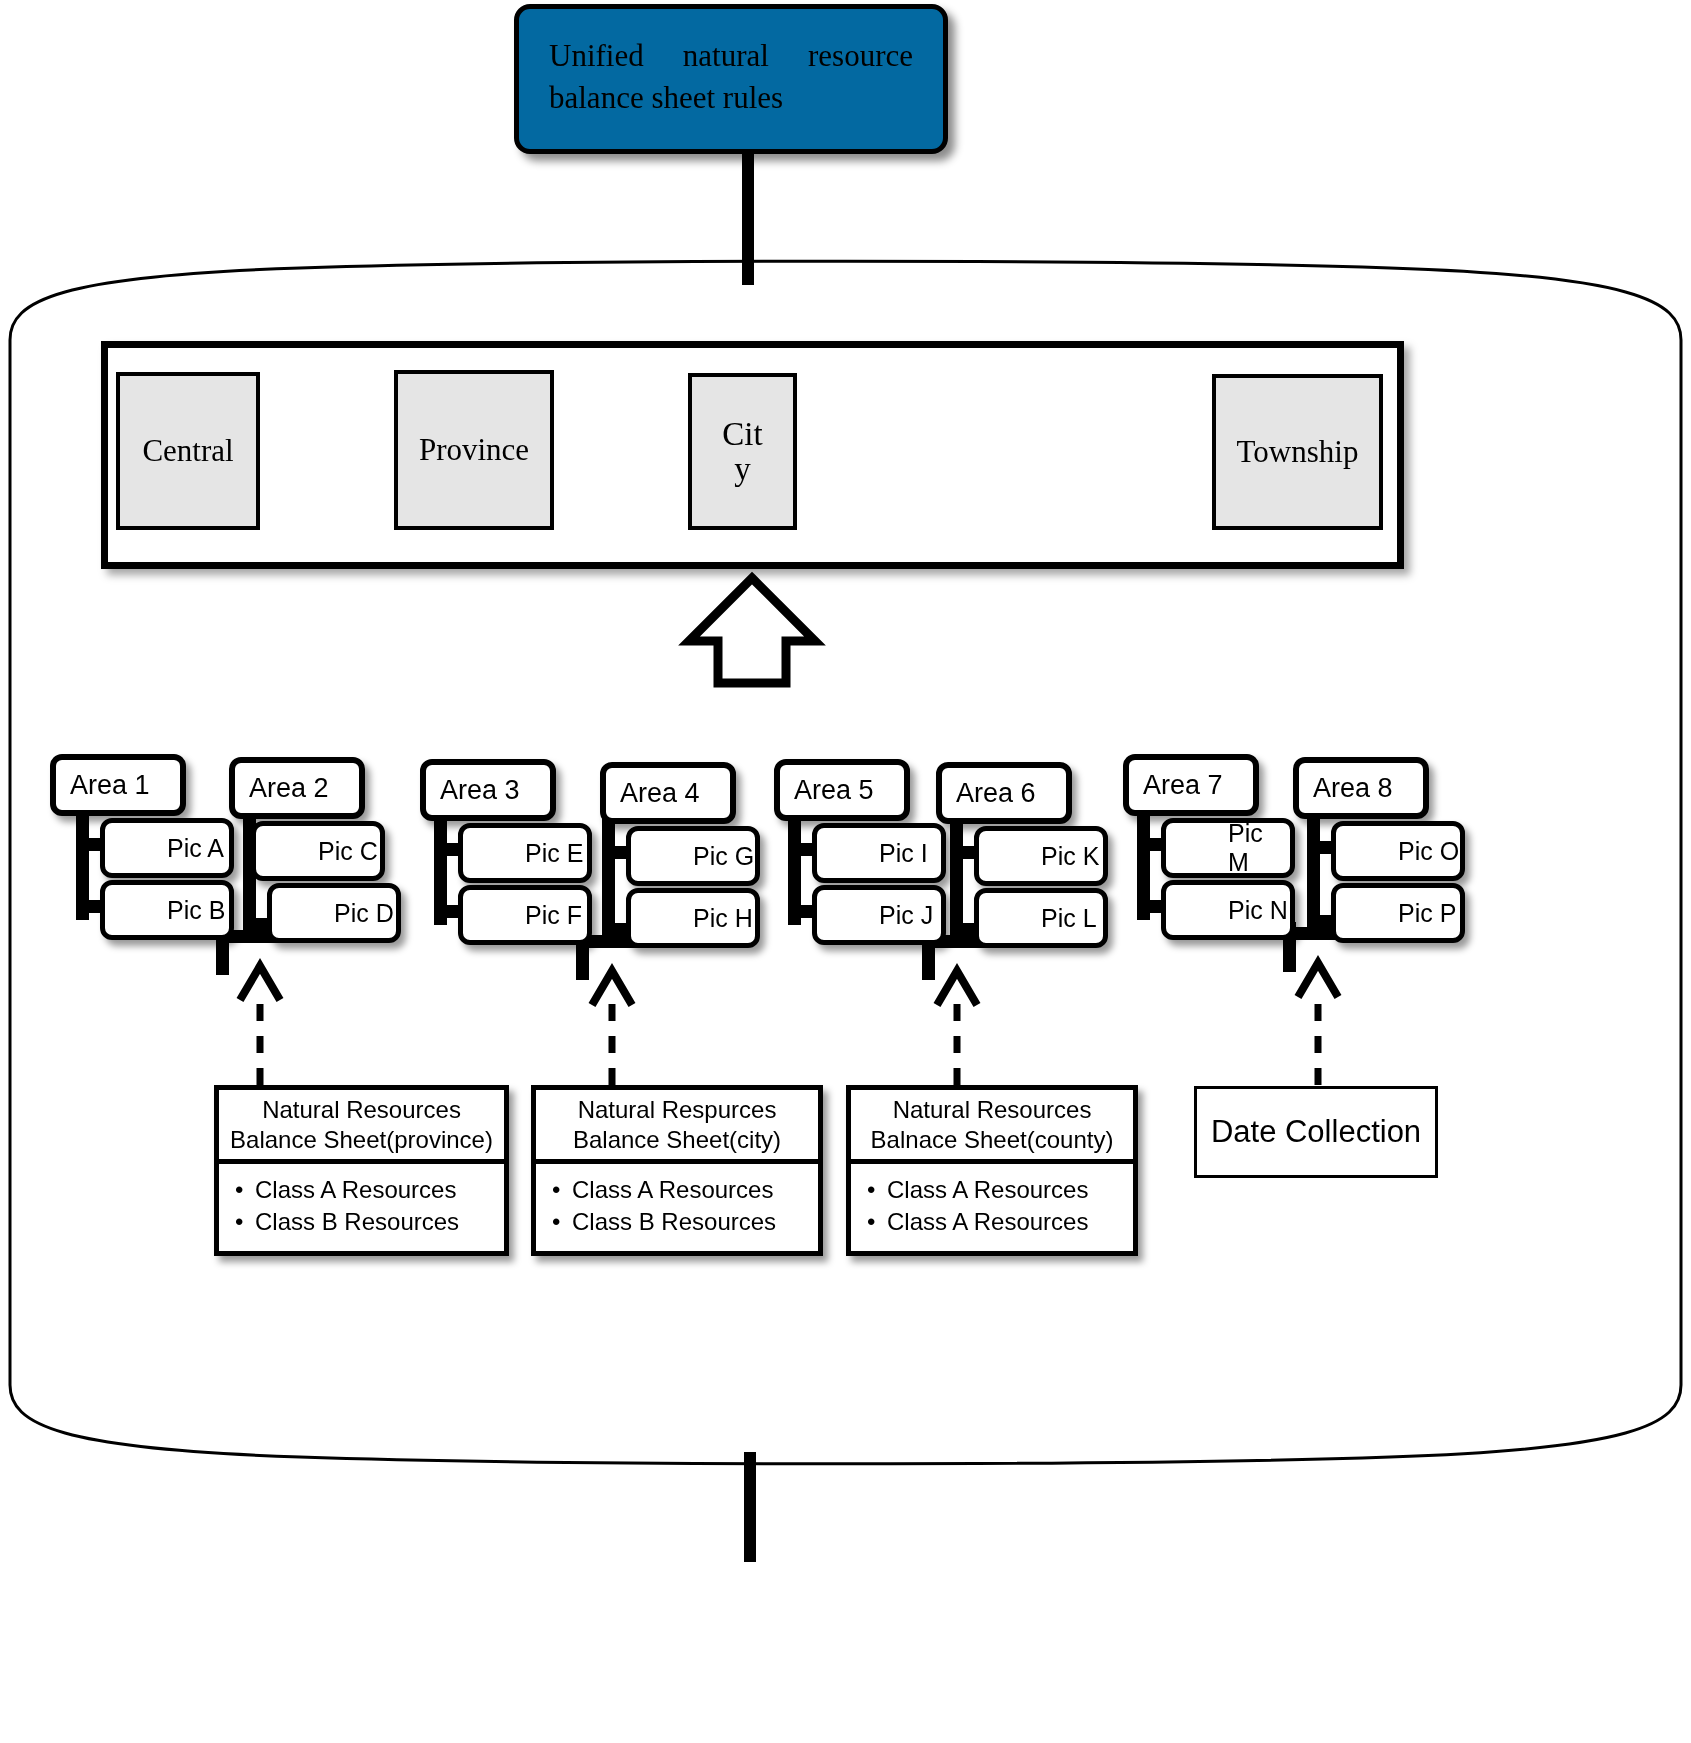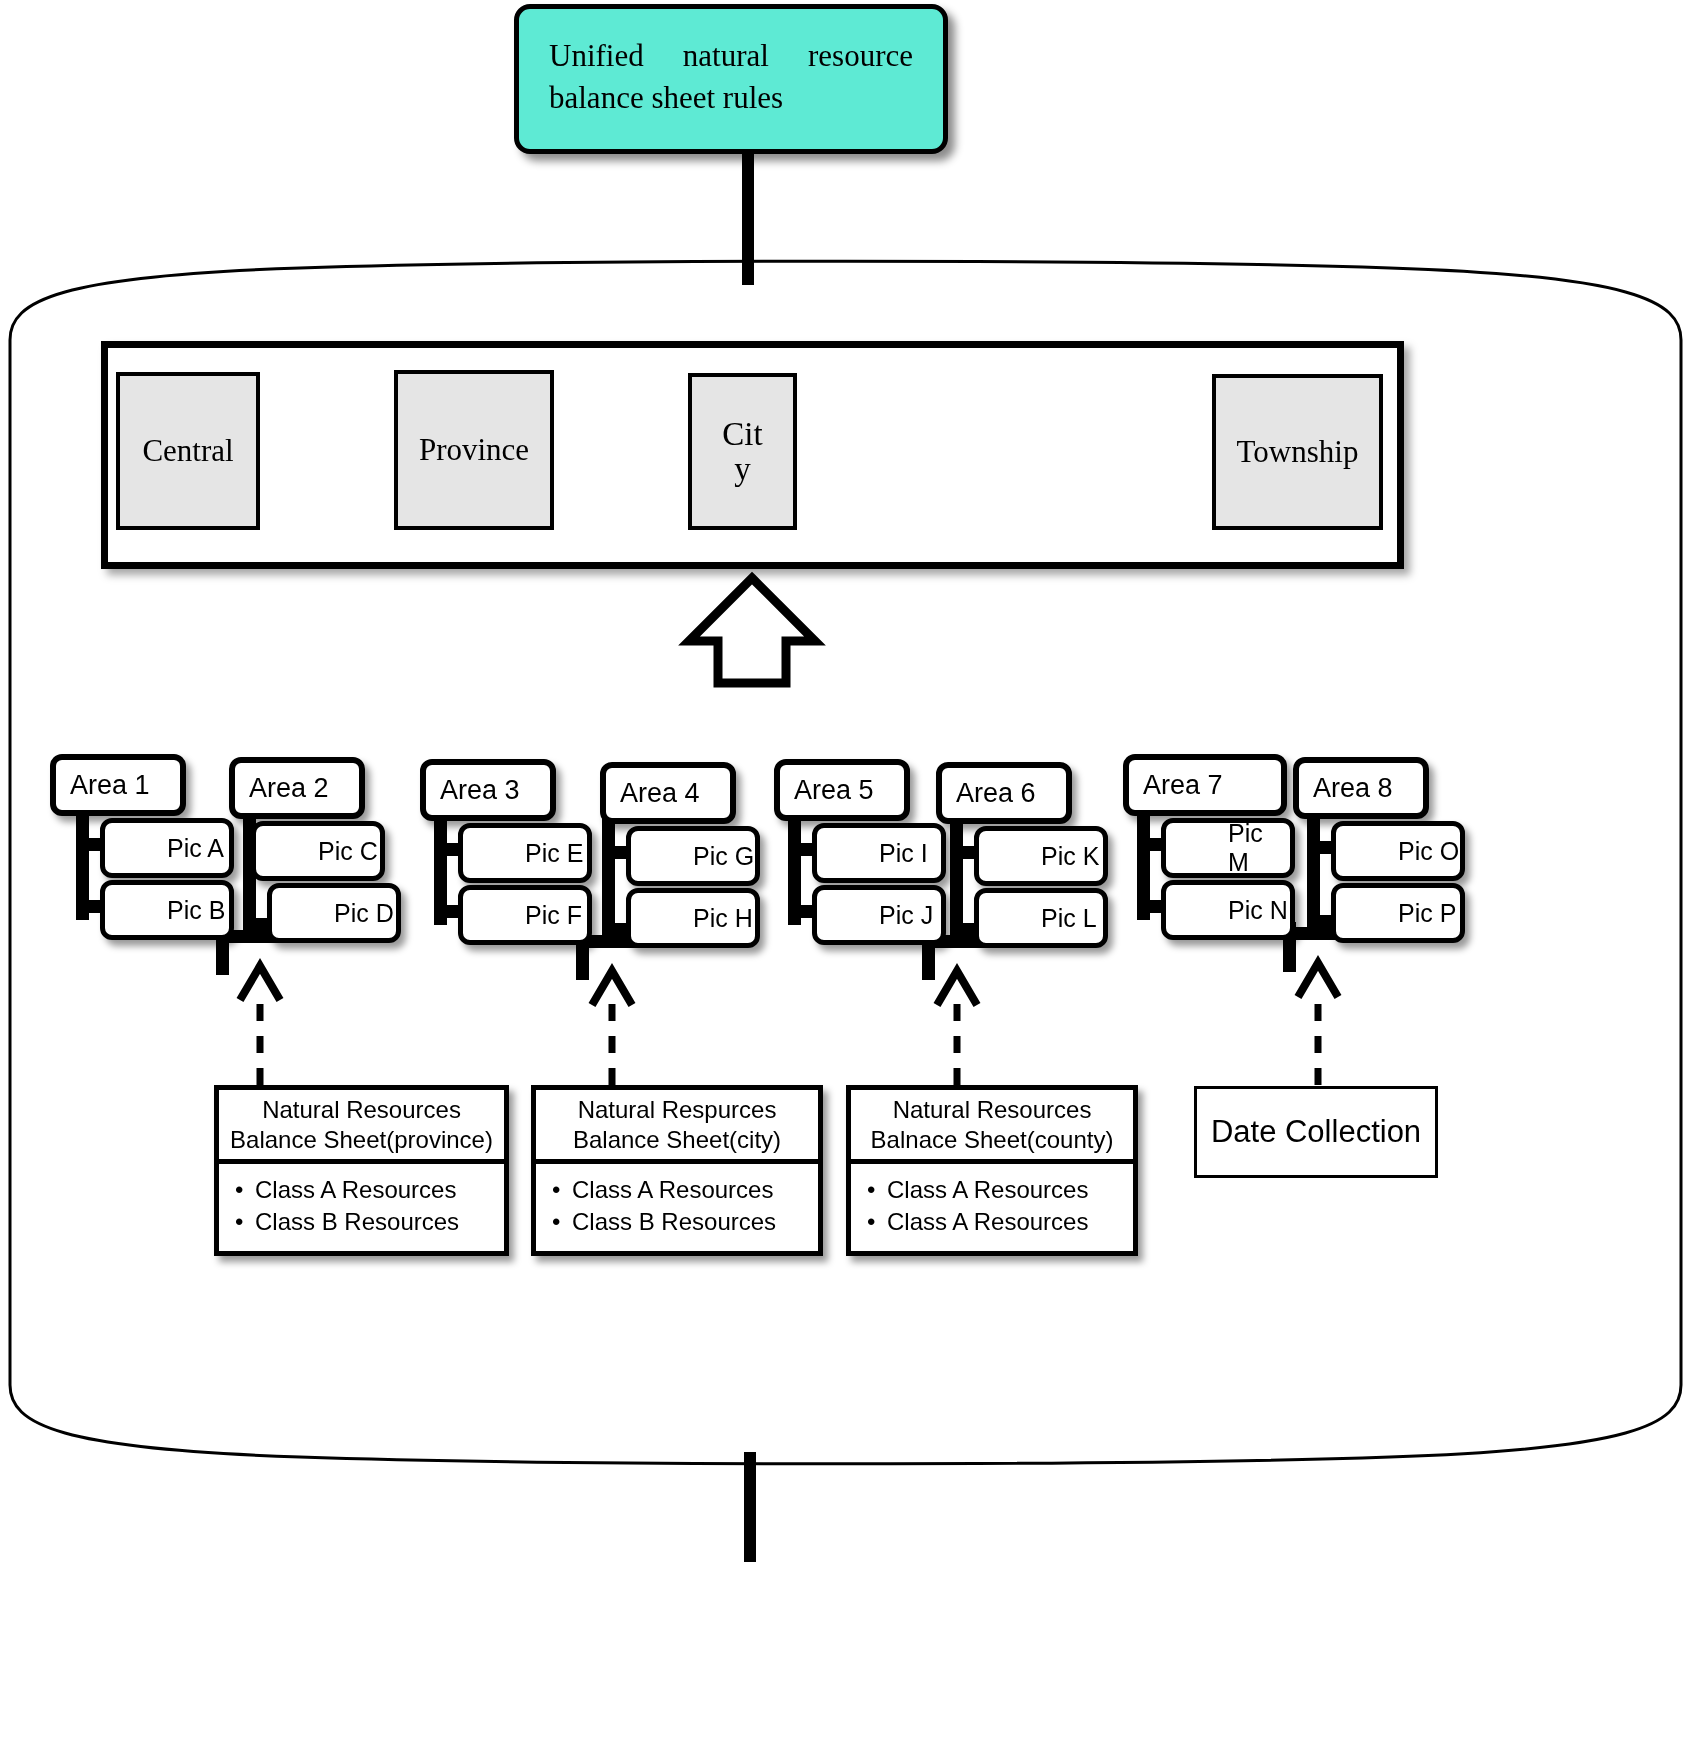--- a/index.html
+++ b/index.html
@@ -4,21 +4,21 @@
 <style>
   html,body{margin:0;padding:0;background:#fff;}
   body{width:1691px;height:1743px;position:relative;overflow:hidden;
        font-family:"Liberation Sans",sans-serif;}
   #stage{position:absolute;left:0;top:0;width:1691px;height:1743px;}
   svg{position:absolute;left:0;top:0;width:1691px;height:1743px;overflow:visible;}
 
   .serif{font-family:"Liberation Serif",serif;}
 
   
-  .rbox{position:absolute;background:#5eead4;border:5px solid #000;border-radius:16px;
+  .rbox{position:absolute;background:#0369a1;border:5px solid #000;border-radius:16px;
         box-shadow:7px 7px 9px rgba(0,0,0,.45);}
   .rbox .lbl{position:absolute;inset:0;display:flex;align-items:center;
              justify-content:center;}
 
   
   .frame{position:absolute;border:7px solid #000;background:#fff;
          box-shadow:6px 6px 8px rgba(0,0,0,.35);}
   .hbox{position:absolute;background:#e5e5e5;border:4px solid #000;}
   .hbox span{position:absolute;inset:0;display:flex;align-items:center;
              justify-content:center;text-align:center;}
@@ -193,21 +193,21 @@
   </div>
   <div class="abox" style="left:568px;top:762px;width:124px;height:50px;margin-left:32px;">
     <span>Area 4</span>
   </div>
   <div class="abox" style="left:774px;top:759px;width:124px;height:50px;">
     <span>Area 5</span>
   </div>
   <div class="abox" style="left:936px;top:762px;width:124px;height:50px;">
     <span>Area 6</span>
   </div>
-  <div class="abox" style="left:1123px;top:754px;width:124px;height:50px;padding-left:28px;">
+  <div class="abox" style="left:1123px;top:754px;width:124px;height:50px;">
     <span>Area 7</span>
   </div>
   <div class="abox" style="left:1293px;top:757px;width:124px;height:50px;">
     <span>Area 8</span>
   </div>
 
   <div class="pbox" style="left:100px;top:818px;width:124px;height:50px;">
     <span>Pic A</span>
   </div>
   <div class="pbox" style="left:100px;top:880px;width:124px;height:50px;">

